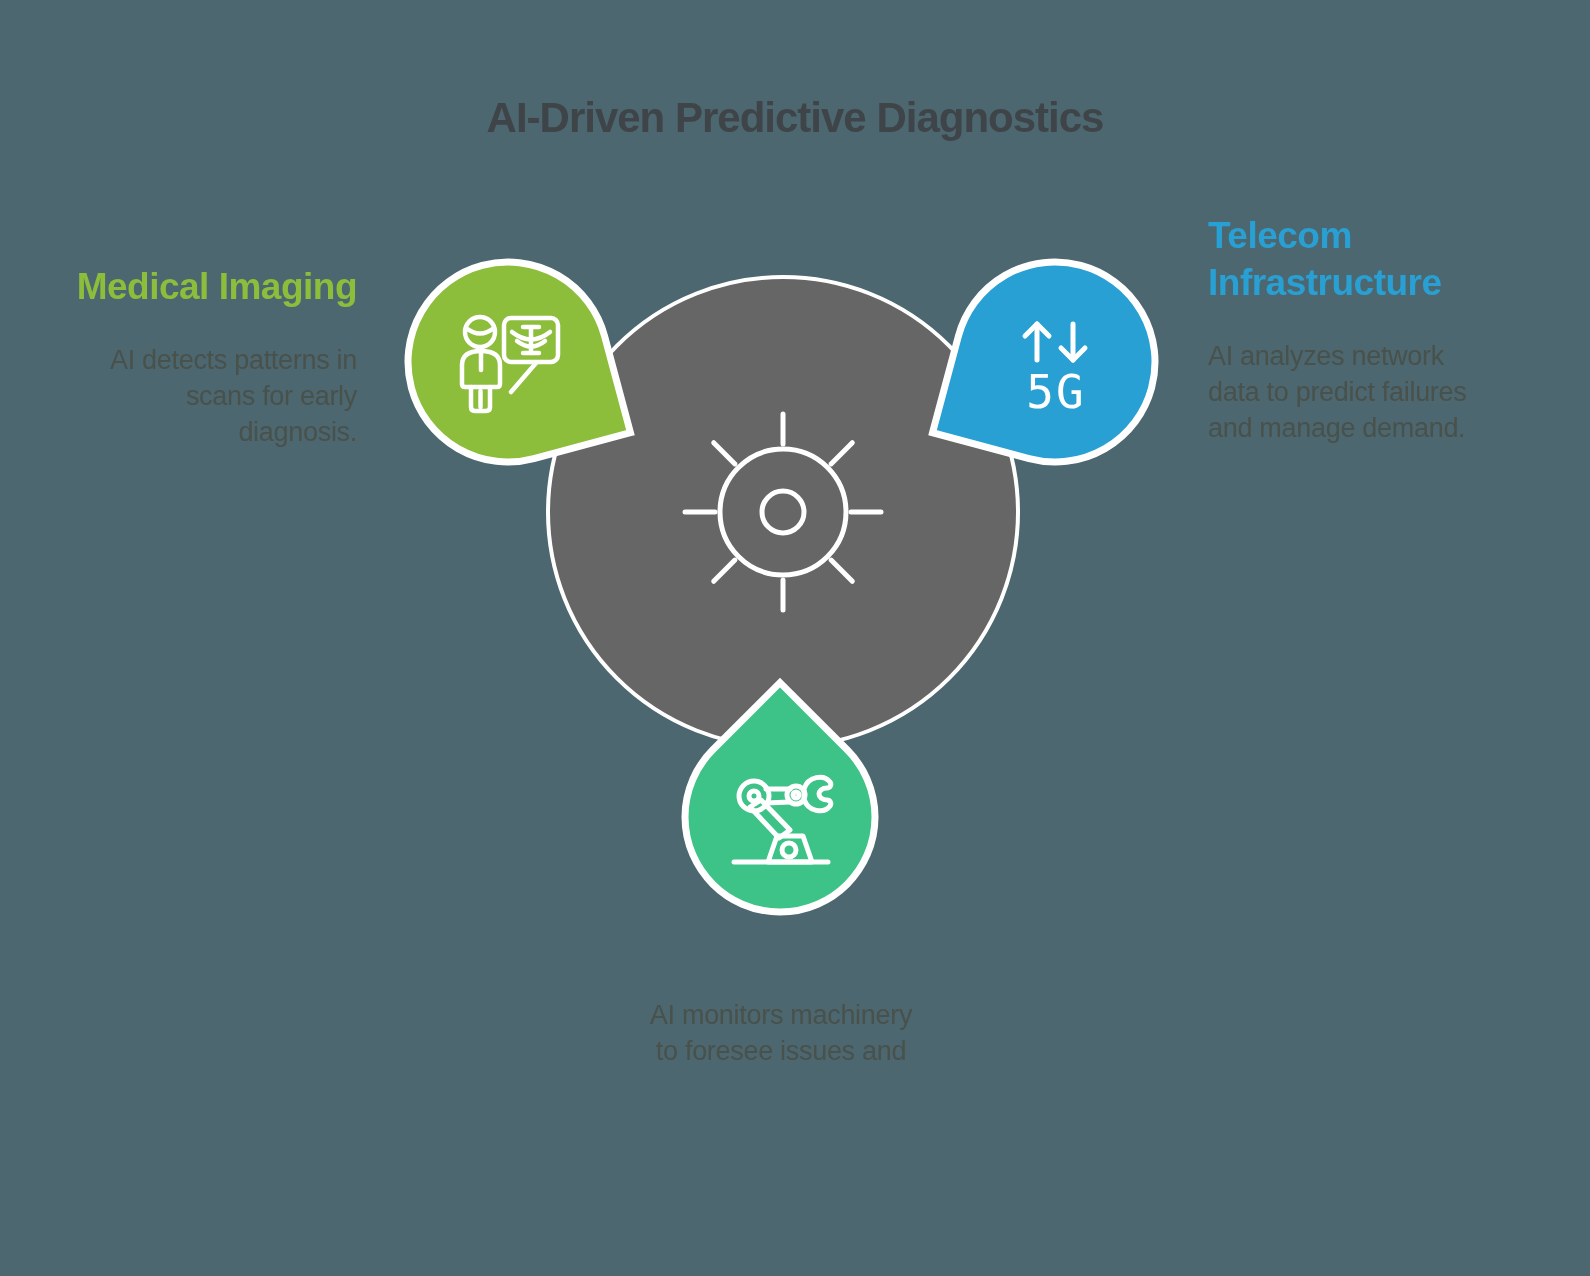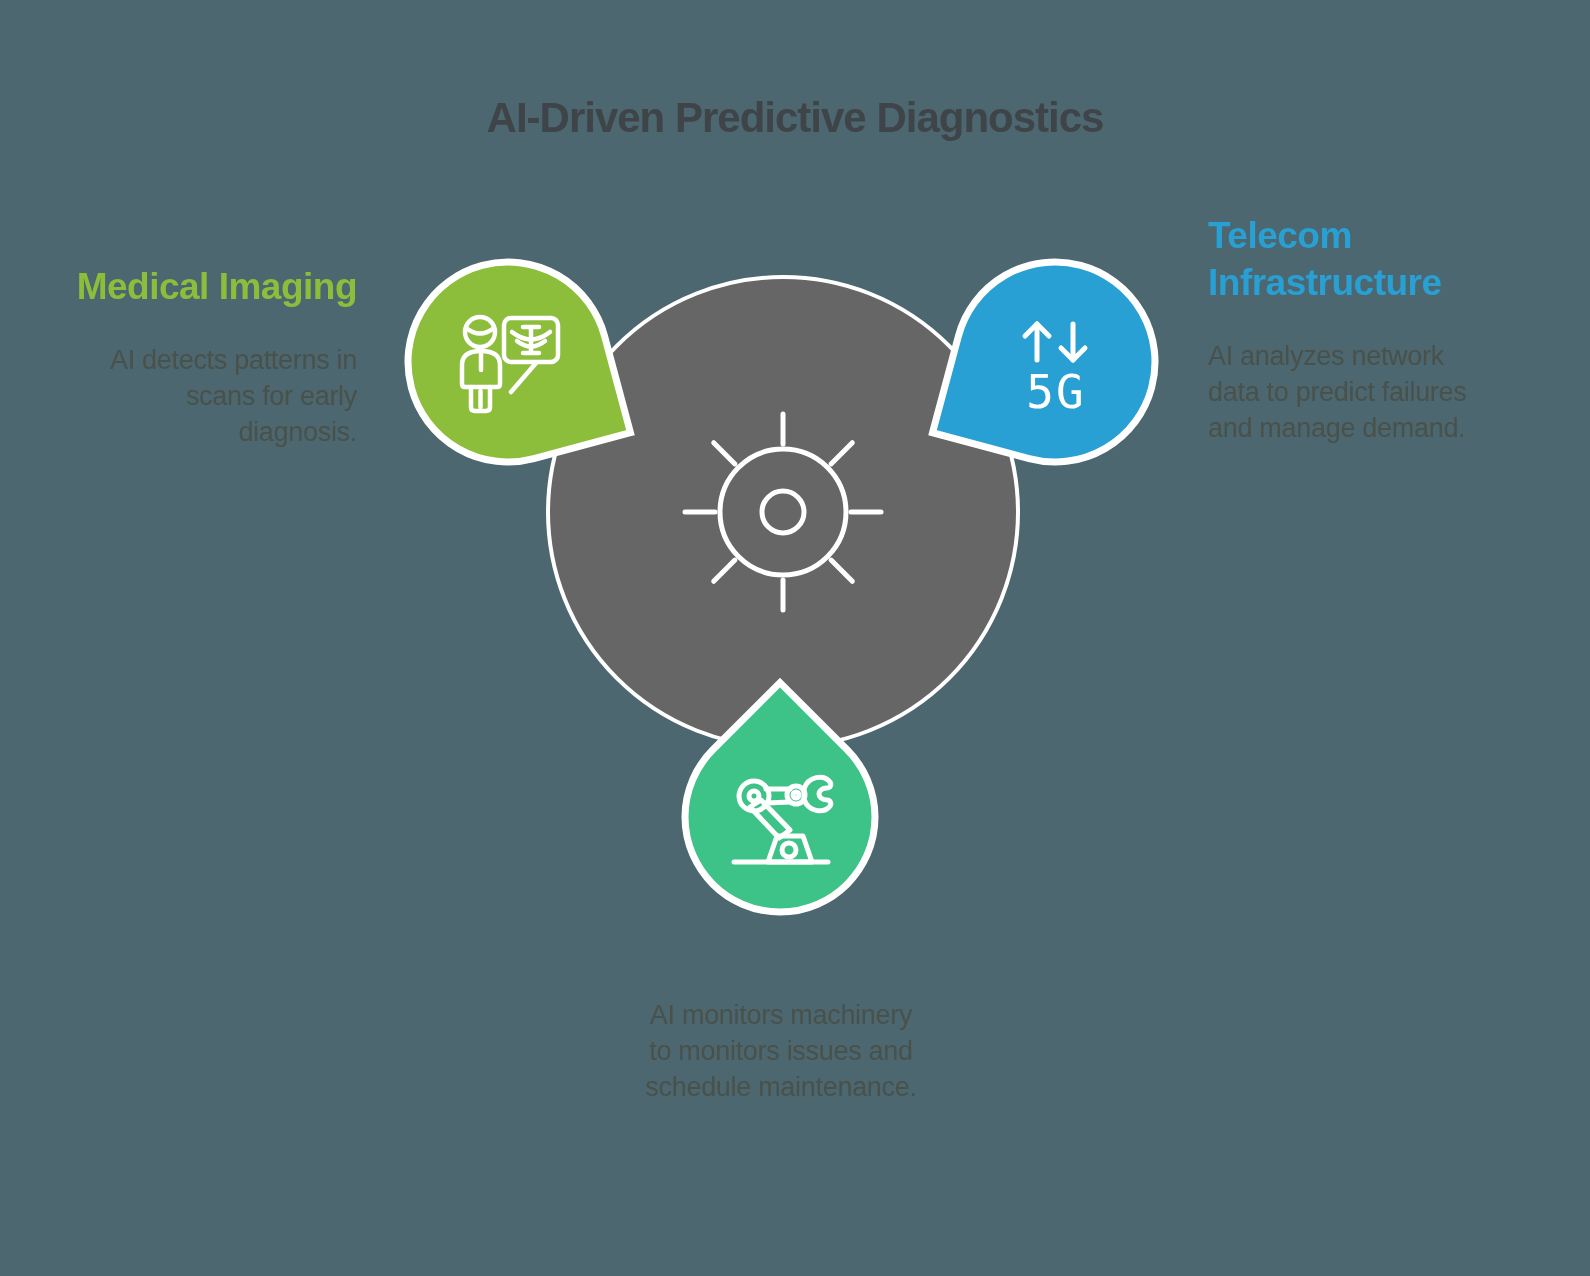--- a/index.html
+++ b/index.html
@@ -135,18 +135,17 @@
     <p class="desc">
       <span>AI analyzes network</span><br>
       <span>data to predict failures</span><br>
       <span>and manage demand.</span>
     </p>
   </div>
 
   <div class="block block-manufacturing">
     <p class="desc">
       <span>AI monitors machinery</span><br>
-      <span>to monitors issues and</span><br>
-      <span>schedule maintenance.</span>
+      <span>to foresee issues and</span><br>
     </p>
   </div>
 
 </div>
 
 </body></html>

